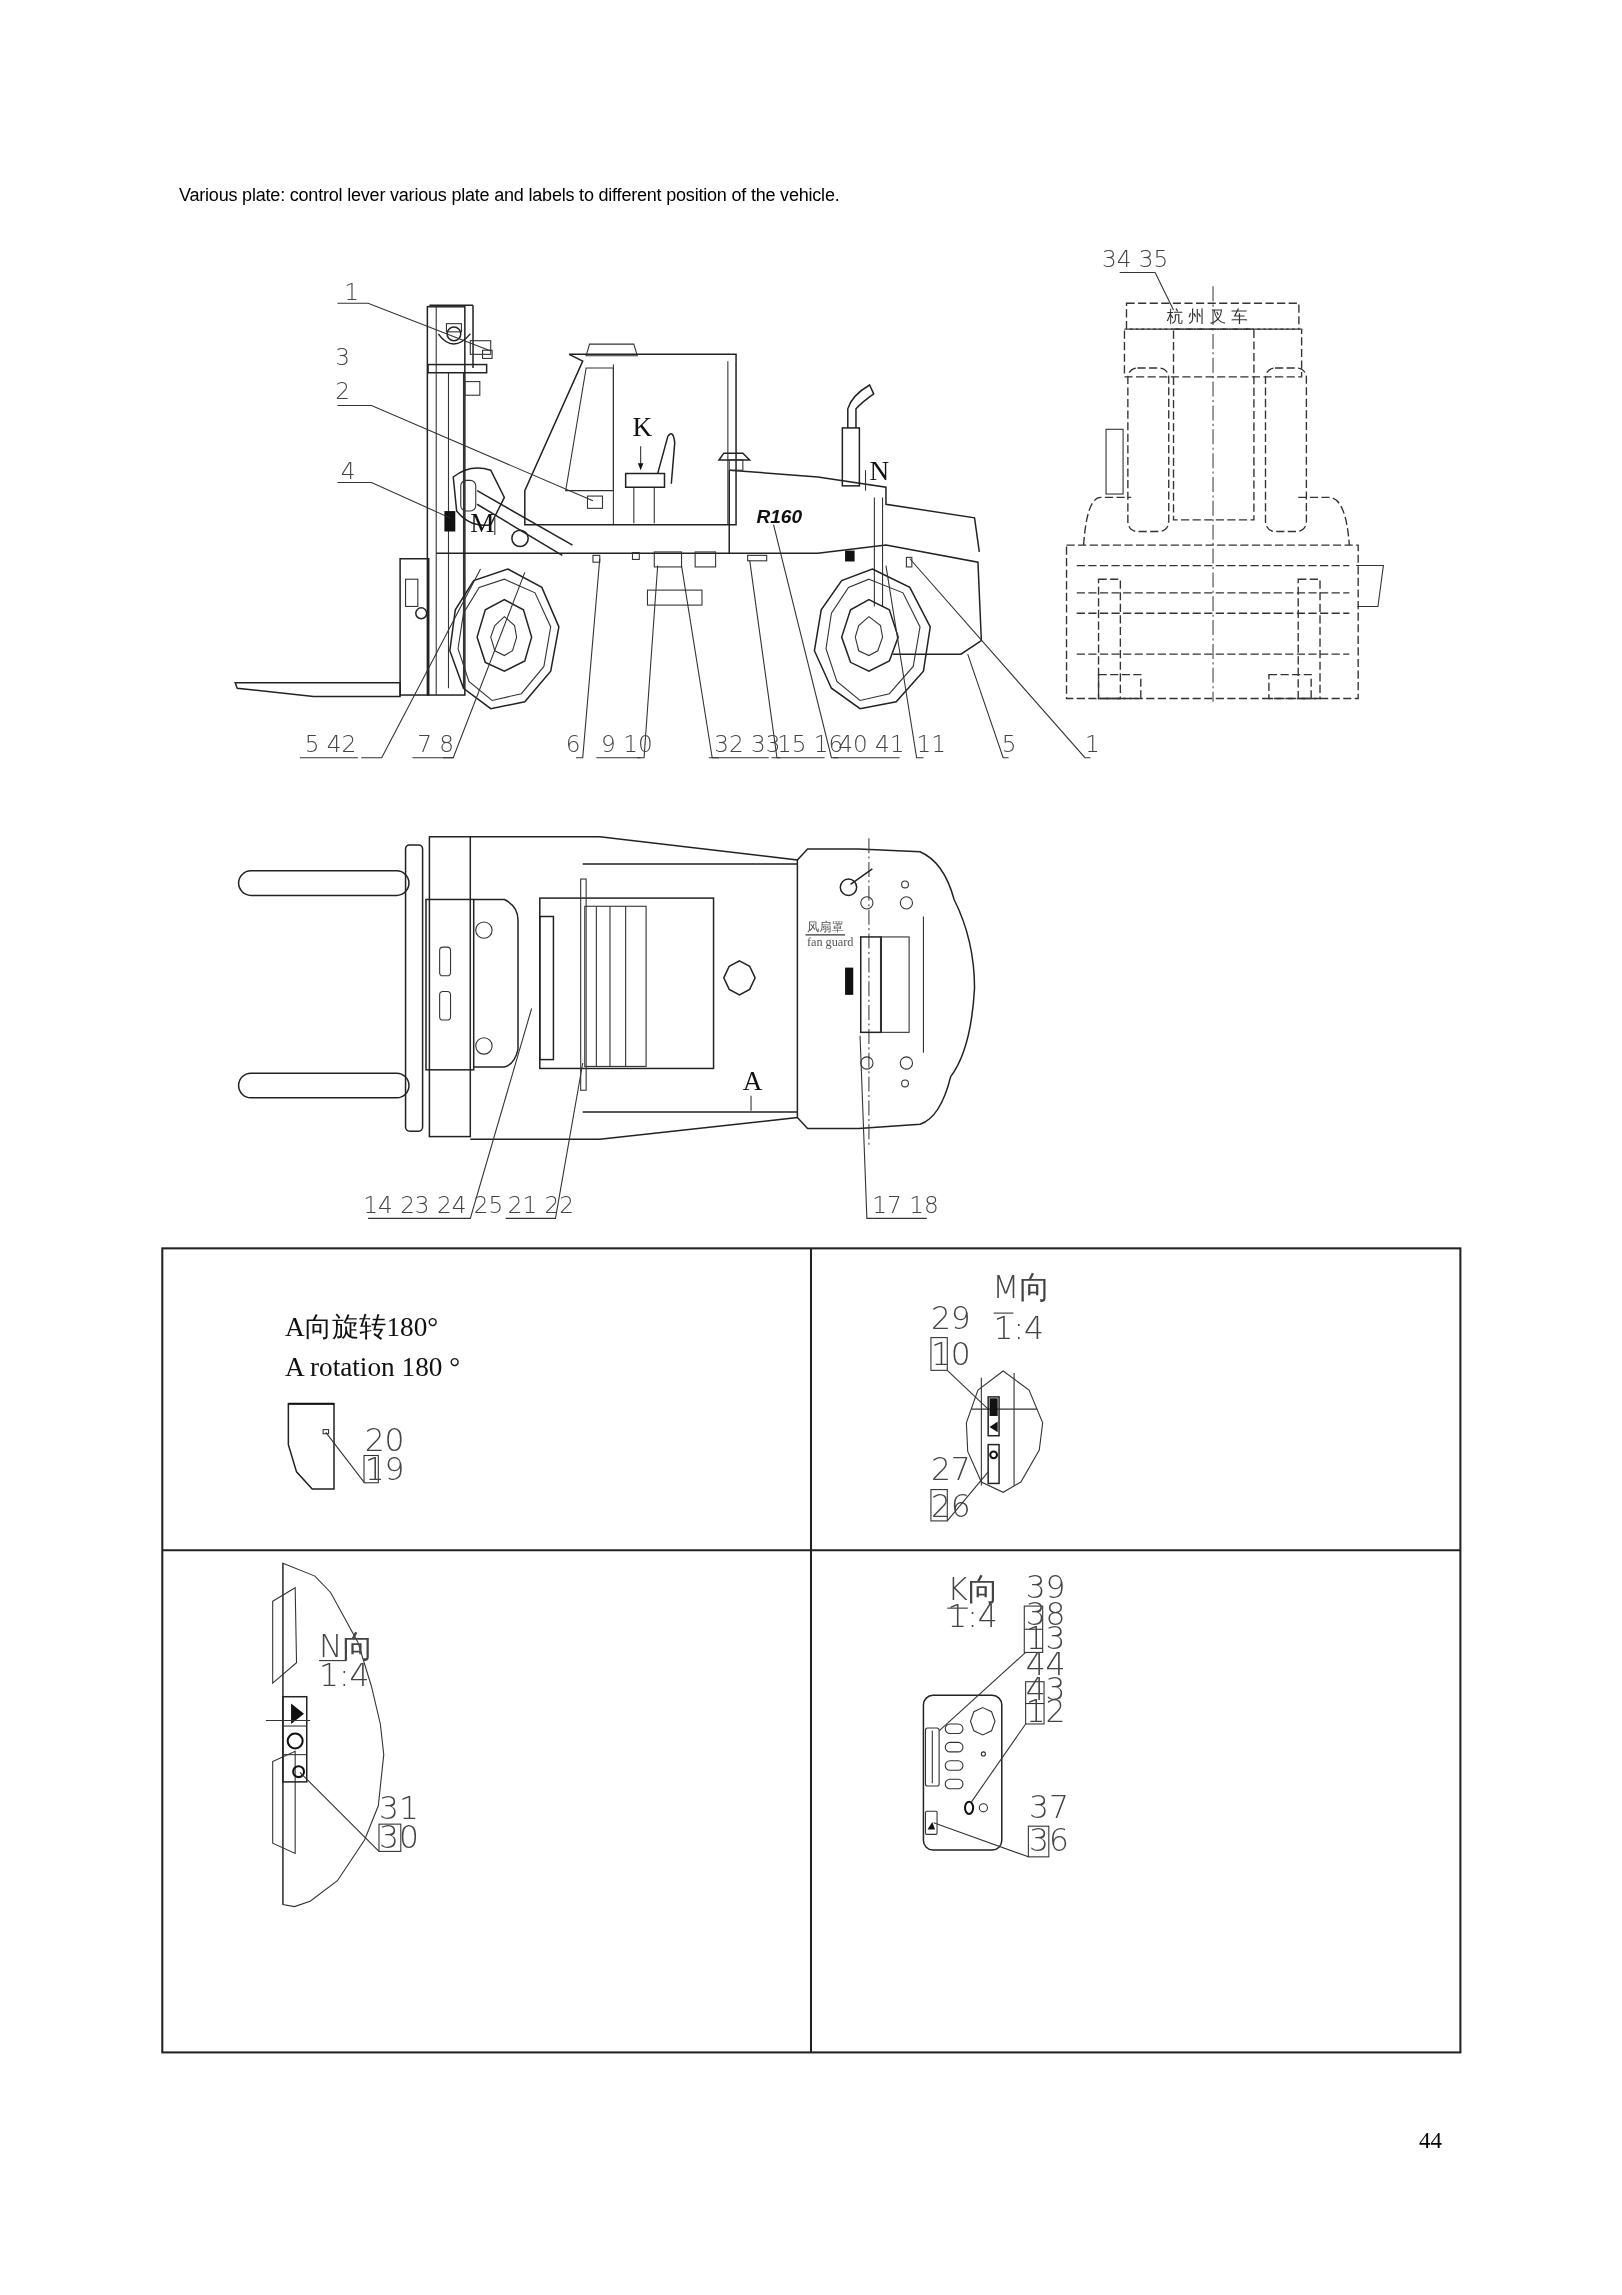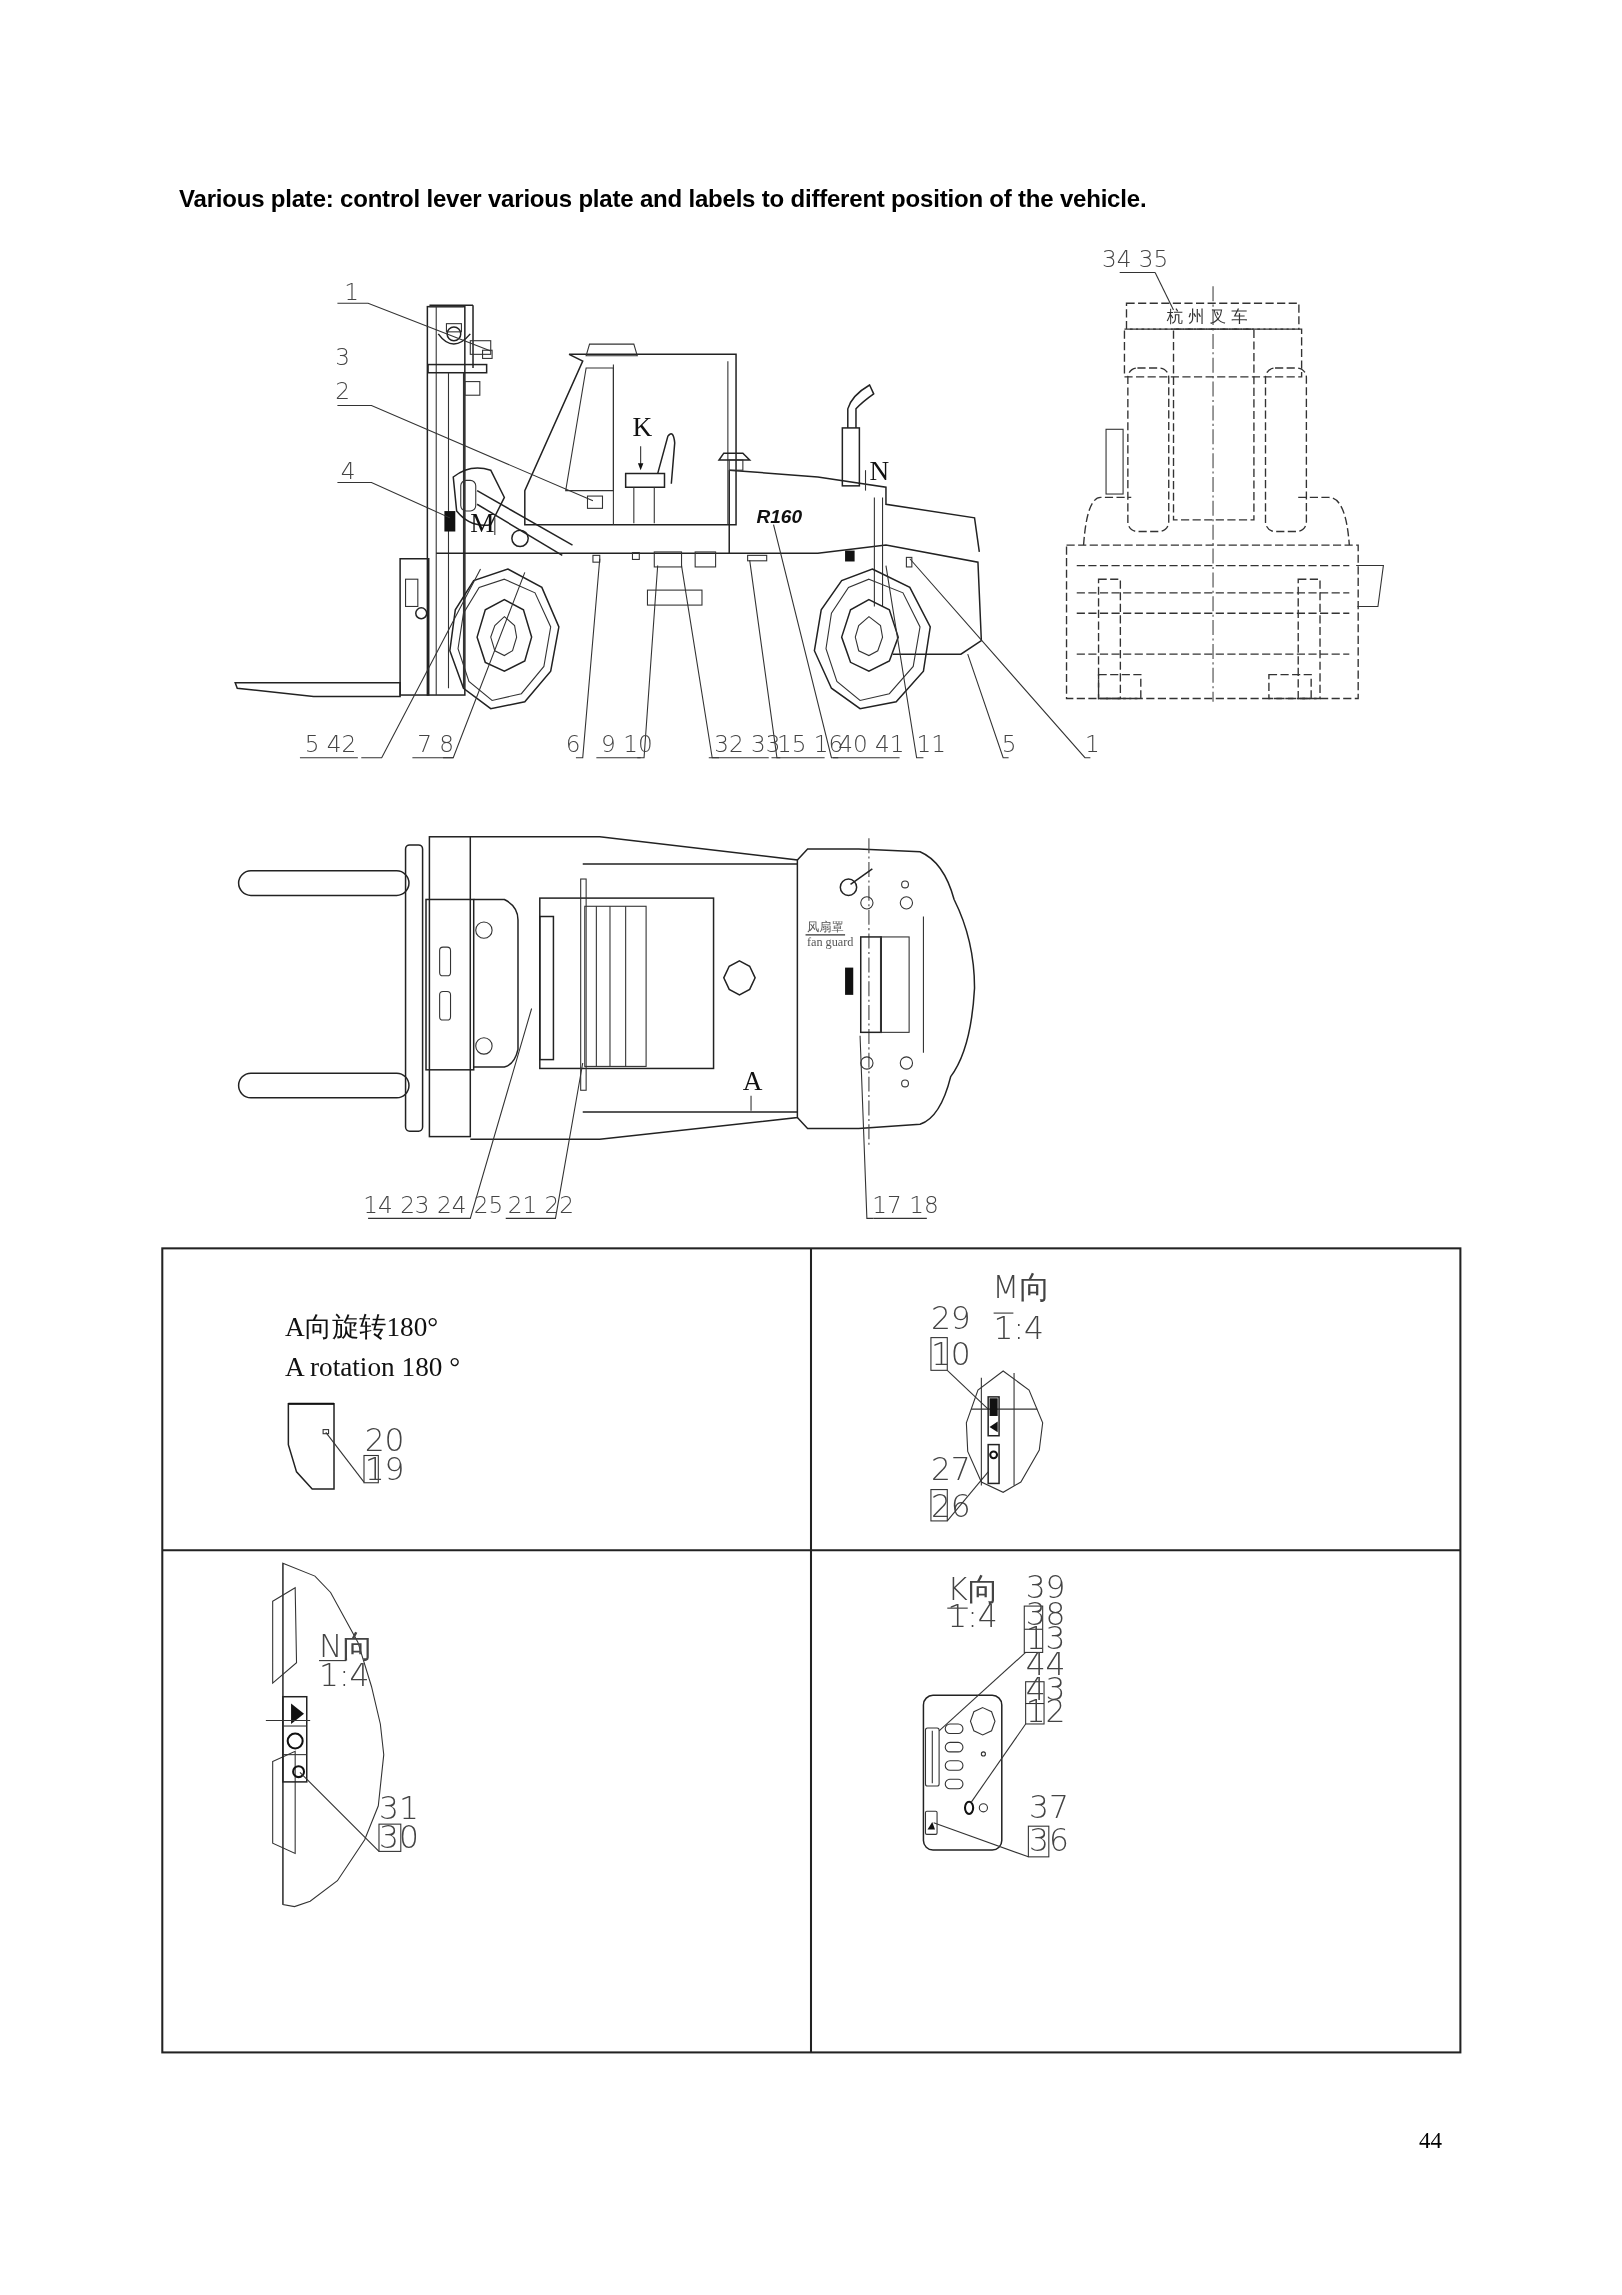--- a/index.html
+++ b/index.html
@@ -1,17 +1,17 @@
 <!DOCTYPE html>
 <html style="font-size:11px"><head>
 <meta charset="utf-8">
 <style>
   html, body { margin: 0; padding: 0; background: #ffffff; }
   body { width: 1622px; height: 2295px; position: relative; overflow: hidden; font-family: "Liberation Sans", sans-serif; color: #000; }
-  .title { position: absolute; left: 179px; top: 185px; font-family: "Liberation Sans", sans-serif; font-weight: bold; font-size: 24px; letter-spacing: -0.2px; white-space: nowrap; }
+  .title { position: absolute; left: 179px; top: 185px; font-family: "Liberation Sans", sans-serif; font-weight: normal; font-size: 18px; letter-spacing: -0.2px; white-space: nowrap; }
   .page-num { position: absolute; left: 1419px; top: 2128px; font-family: "Liberation Serif", serif; font-size: 23px; }
   svg.drawing { position: absolute; left: 0; top: 0; }
   .ln { stroke: #222; stroke-width: 2.2; fill: none; }
   .thin { stroke: #333; stroke-width: 1.6; fill: none; }
   .dash { stroke: #333; stroke-width: 2; fill: none; stroke-dasharray: 12 5; }
   .dashdot { stroke: #444; stroke-width: 1.6; fill: none; stroke-dasharray: 22 5 3 5; }
   .heavy { stroke: #111; stroke-width: 3; fill: none; }
   .fillk { fill: #111; }
   .callout { font-family: "DejaVu Sans", sans-serif; font-size: 34px; fill: #444; font-weight: 200; }
   .callout-lg { font-family: "DejaVu Sans", sans-serif; font-size: 46px; fill: #444; font-weight: 200; }

